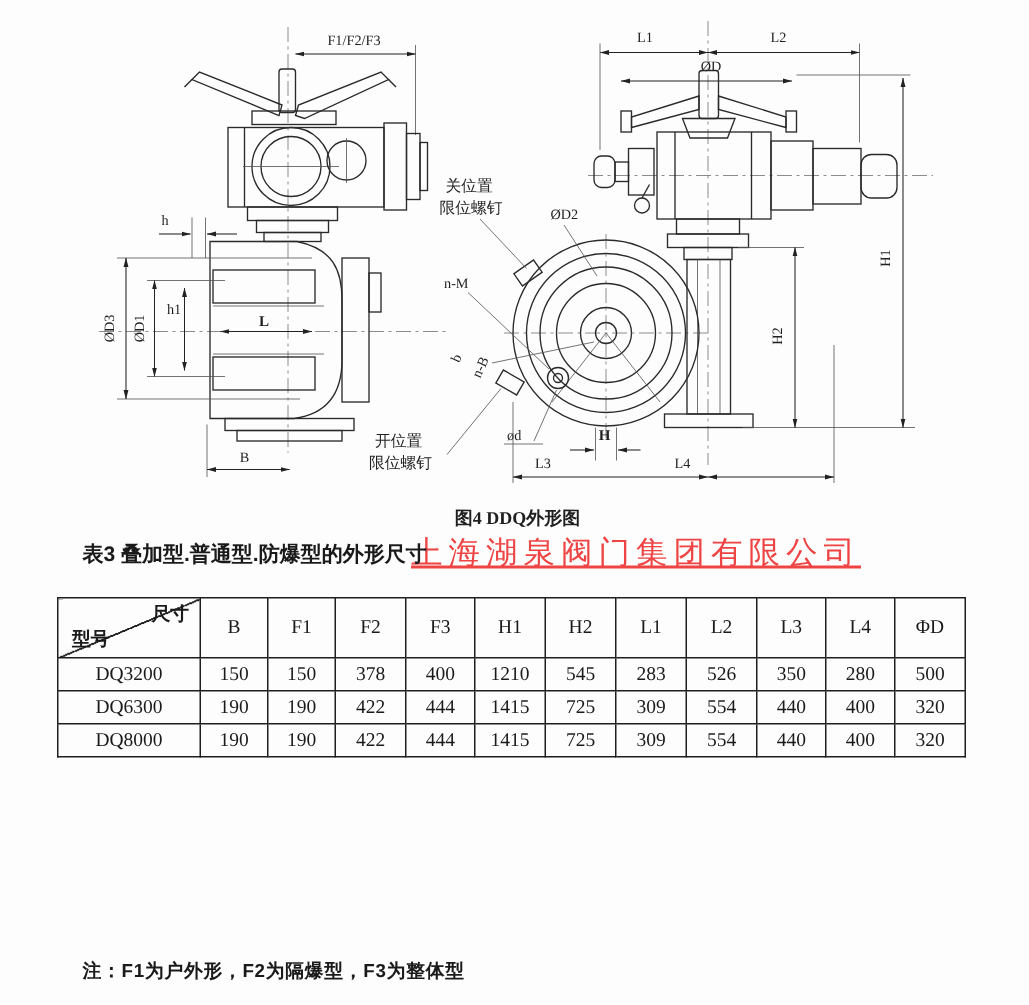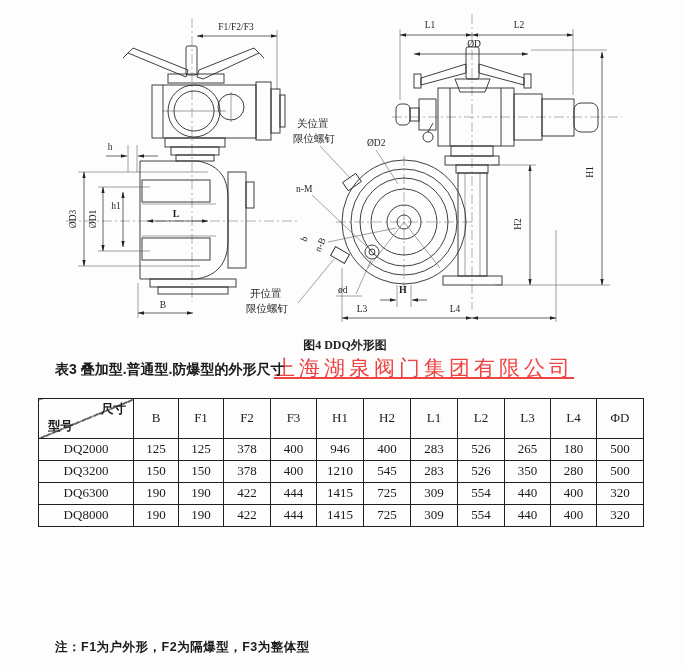--- a/index.html
+++ b/index.html
@@ -327,34 +327,20 @@
         <th>H1</th>
         <th>H2</th>
         <th>L1</th>
         <th>L2</th>
         <th>L3</th>
         <th>L4</th>
         <th>ΦD</th>
       </tr>
   </thead>
   <tbody>
-      <tr>
-        <td>DQ2000</td>
-        <td>125</td>
-        <td>125</td>
-        <td>378</td>
-        <td>400</td>
-        <td>946</td>
-        <td>400</td>
-        <td>283</td>
-        <td>526</td>
-        <td>265</td>
-        <td>180</td>
-        <td>500</td>
-      </tr>
       <tr>
         <td>DQ3200</td>
         <td>150</td>
         <td>150</td>
         <td>378</td>
         <td>400</td>
         <td>1210</td>
         <td>545</td>
         <td>283</td>
         <td>526</td>

